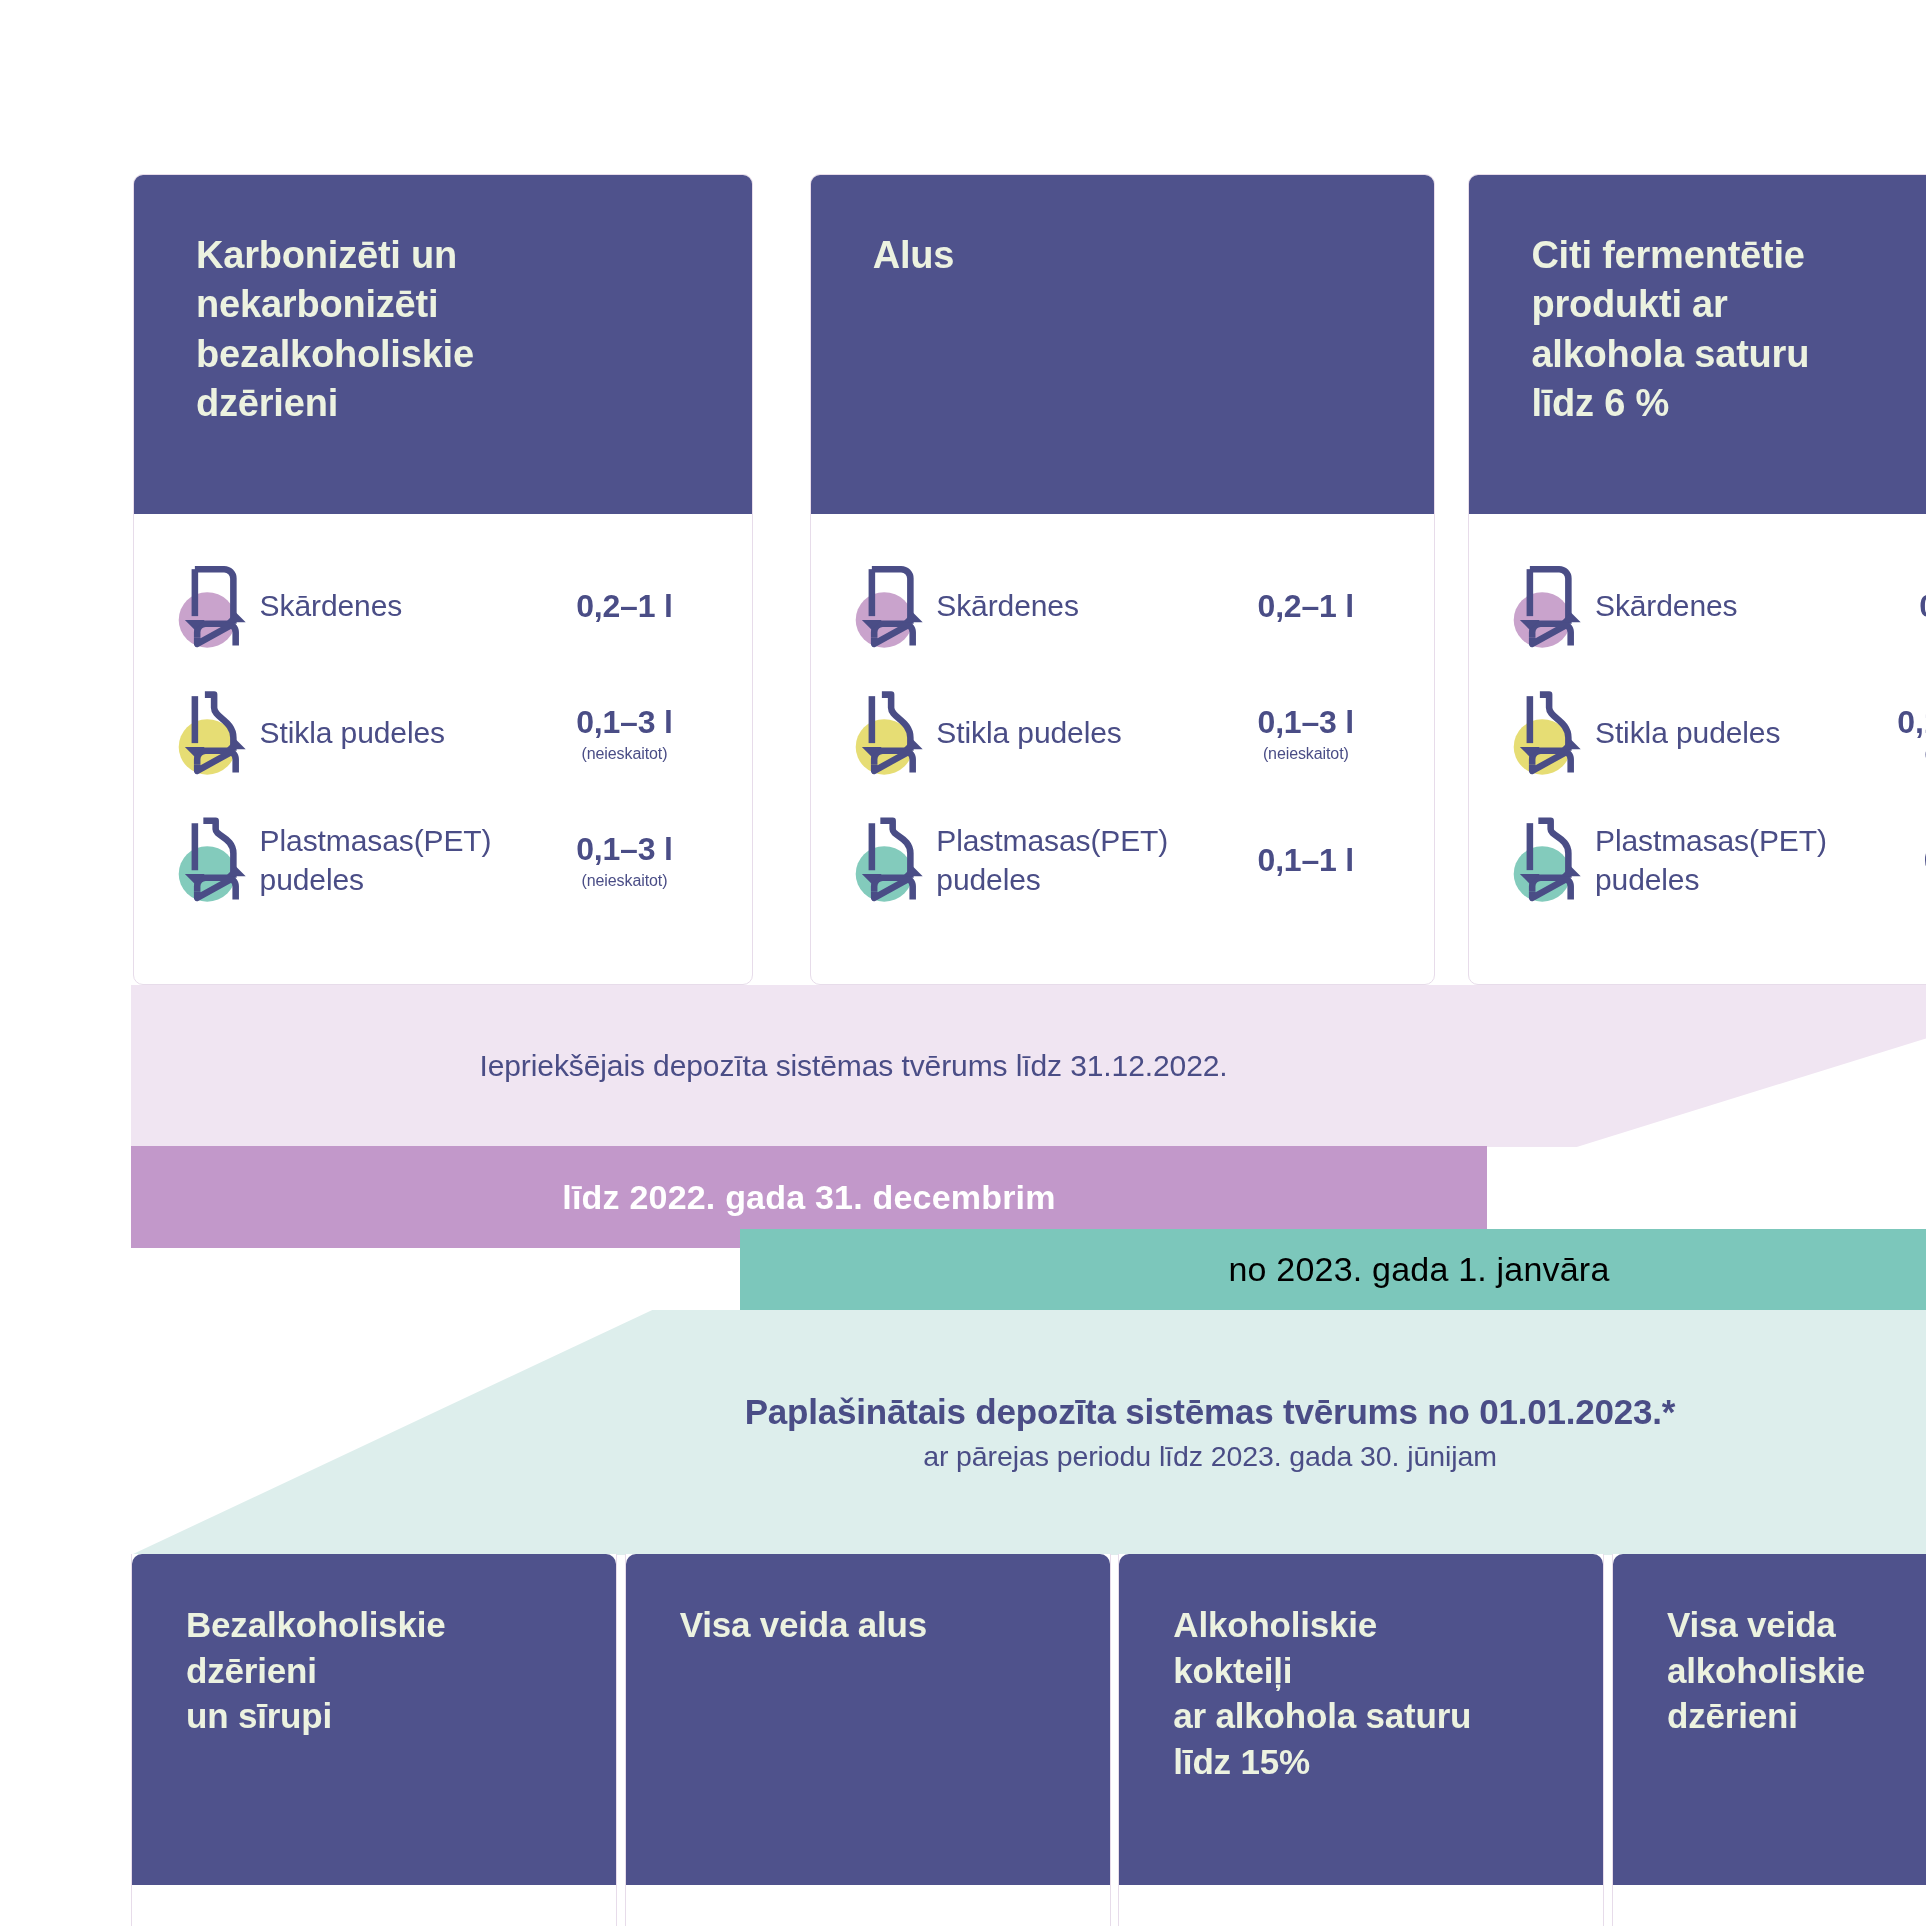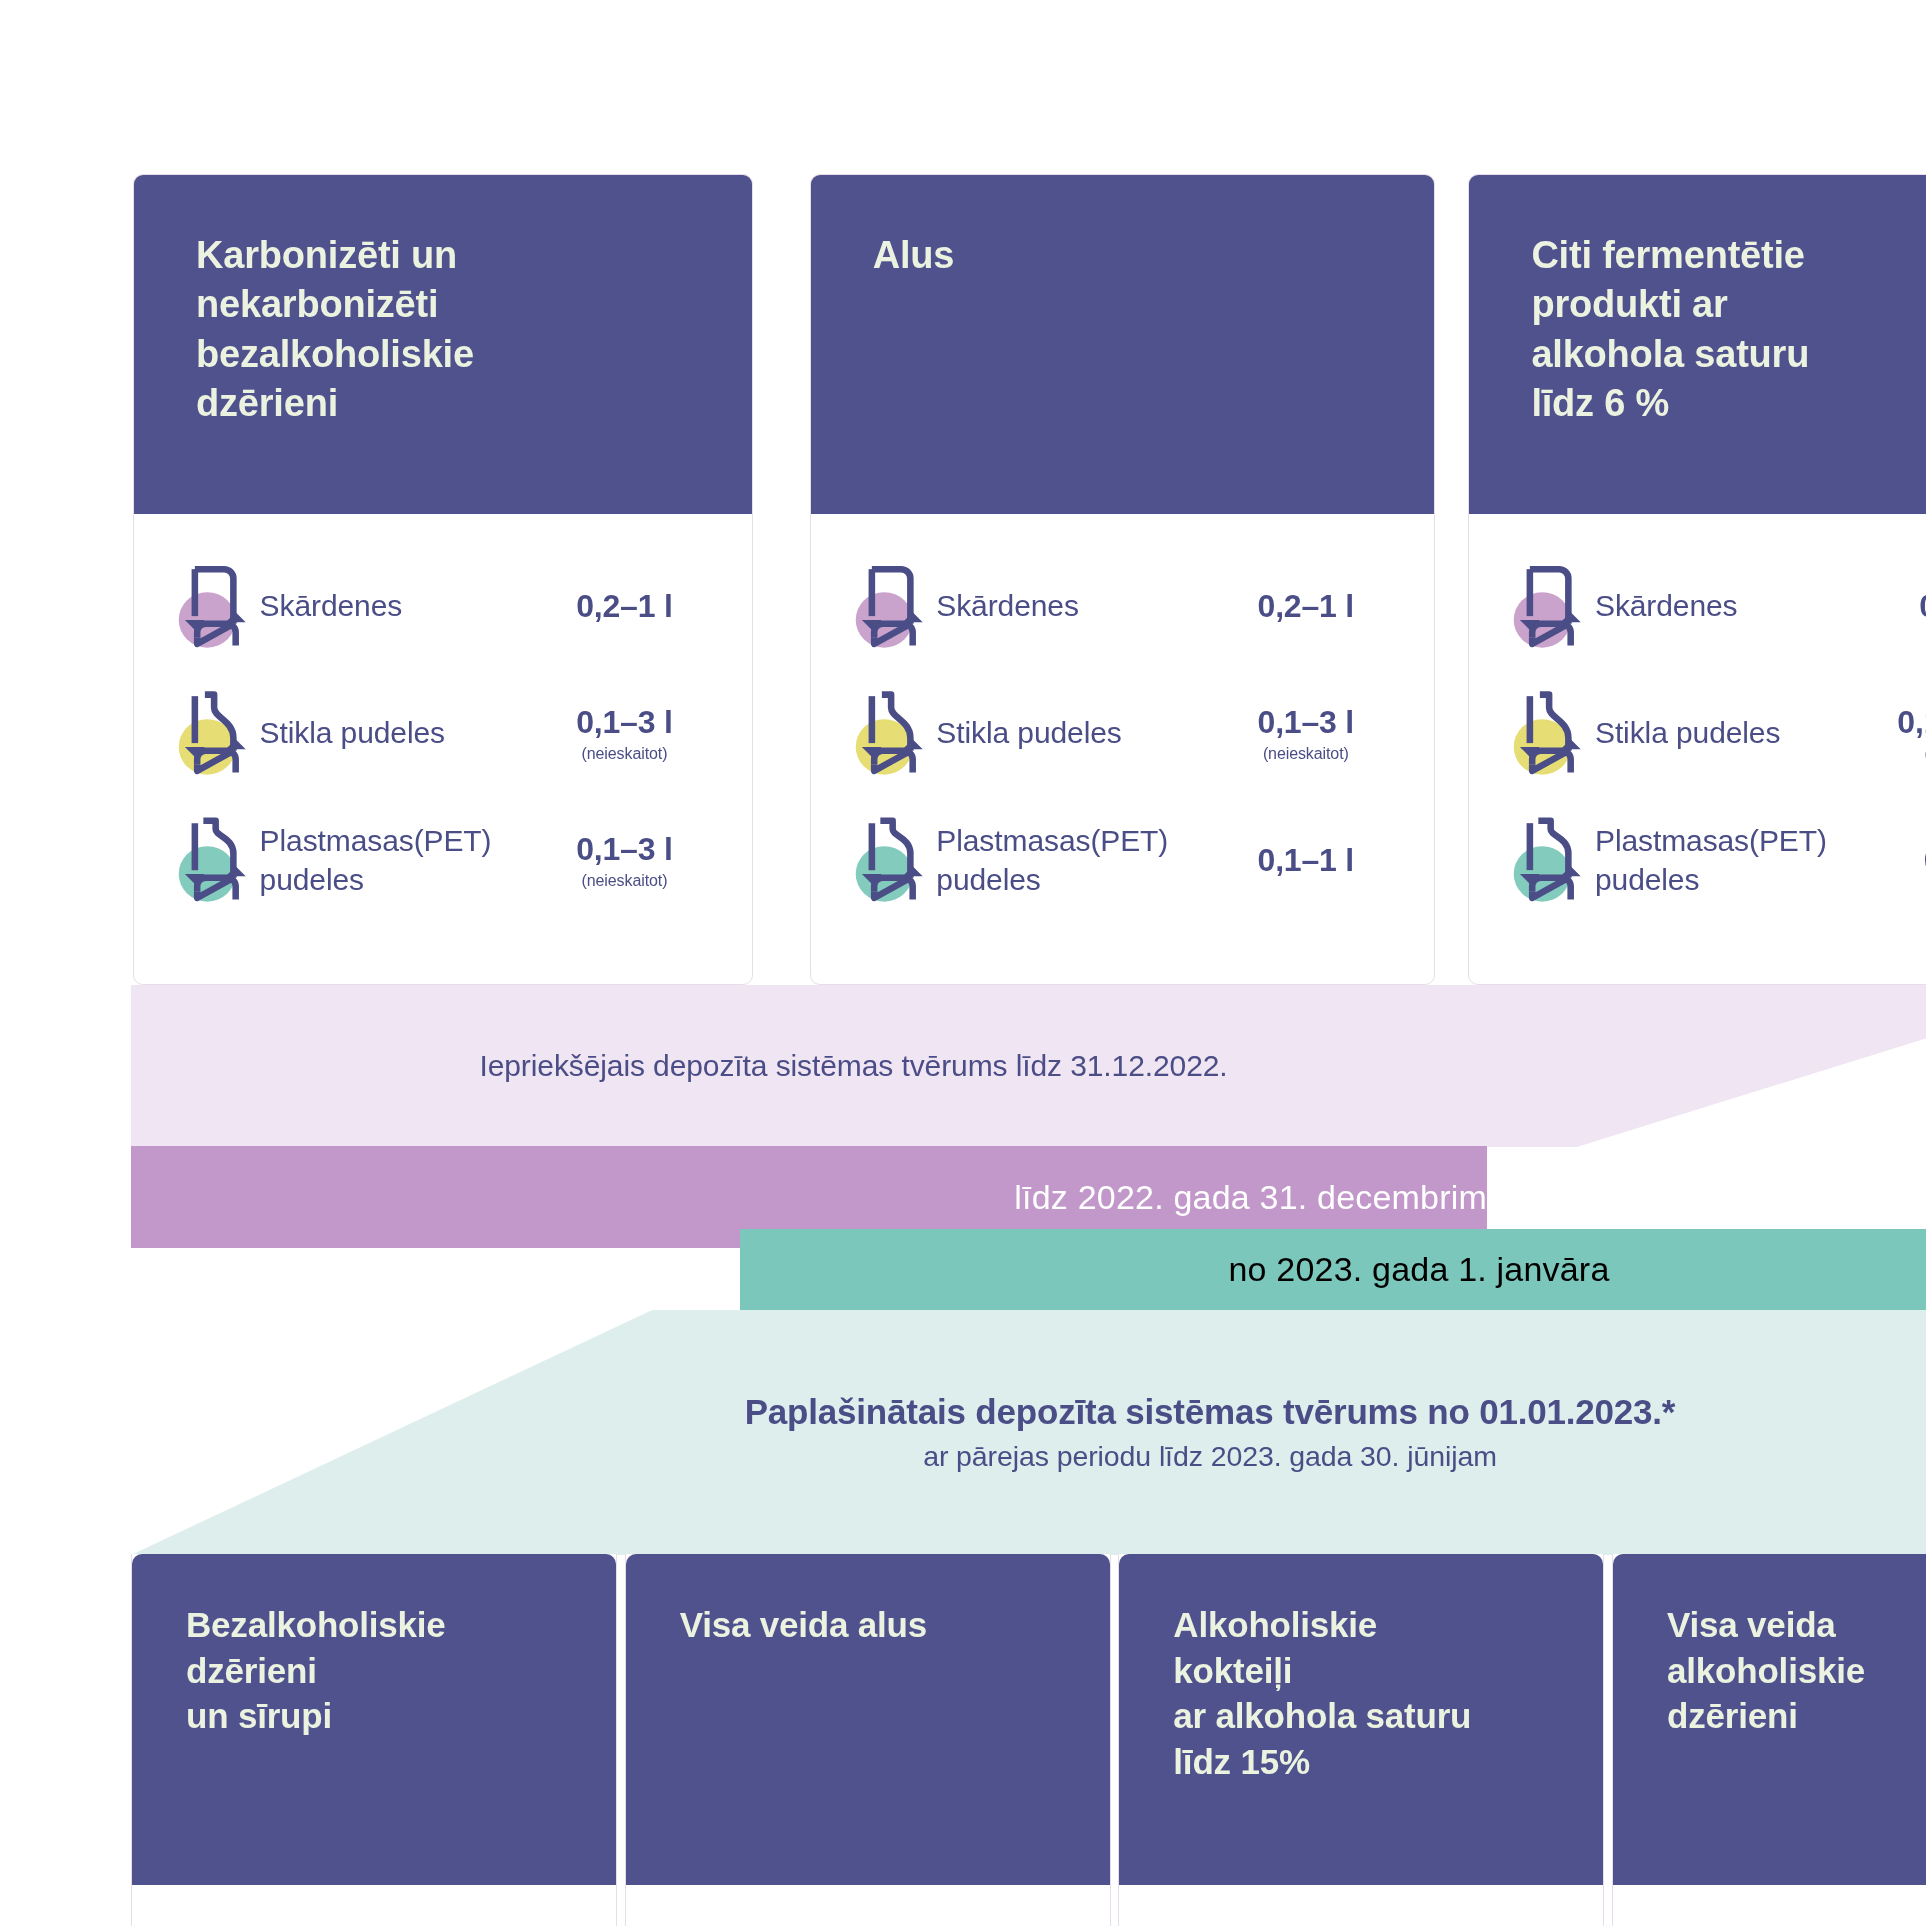--- a/index.html
+++ b/index.html
@@ -118,21 +118,21 @@
     display:flex; align-items:center; justify-content:center;
     font-size:30px;
     letter-spacing:-0.1px;
     padding-left:20px;
   }
   .bar-purple{
     position:absolute;
     left:131px; top:1146px;
     width:1356px; height:102px;
     background:var(--purple-bar);
-    display:flex; align-items:center; justify-content:flex-end;
+    display:flex; align-items:center; justify-content:center;font-weight:bold;
   }
   .bar-purple span{
     color:#ffffff; font-size:34px; letter-spacing:0.2px;
   }
   .bar-teal{
     position:absolute;
     left:740px; top:1229px;
     width:1358px; height:81px;
     background:var(--teal-bar);
     display:flex; align-items:center; justify-content:center;

